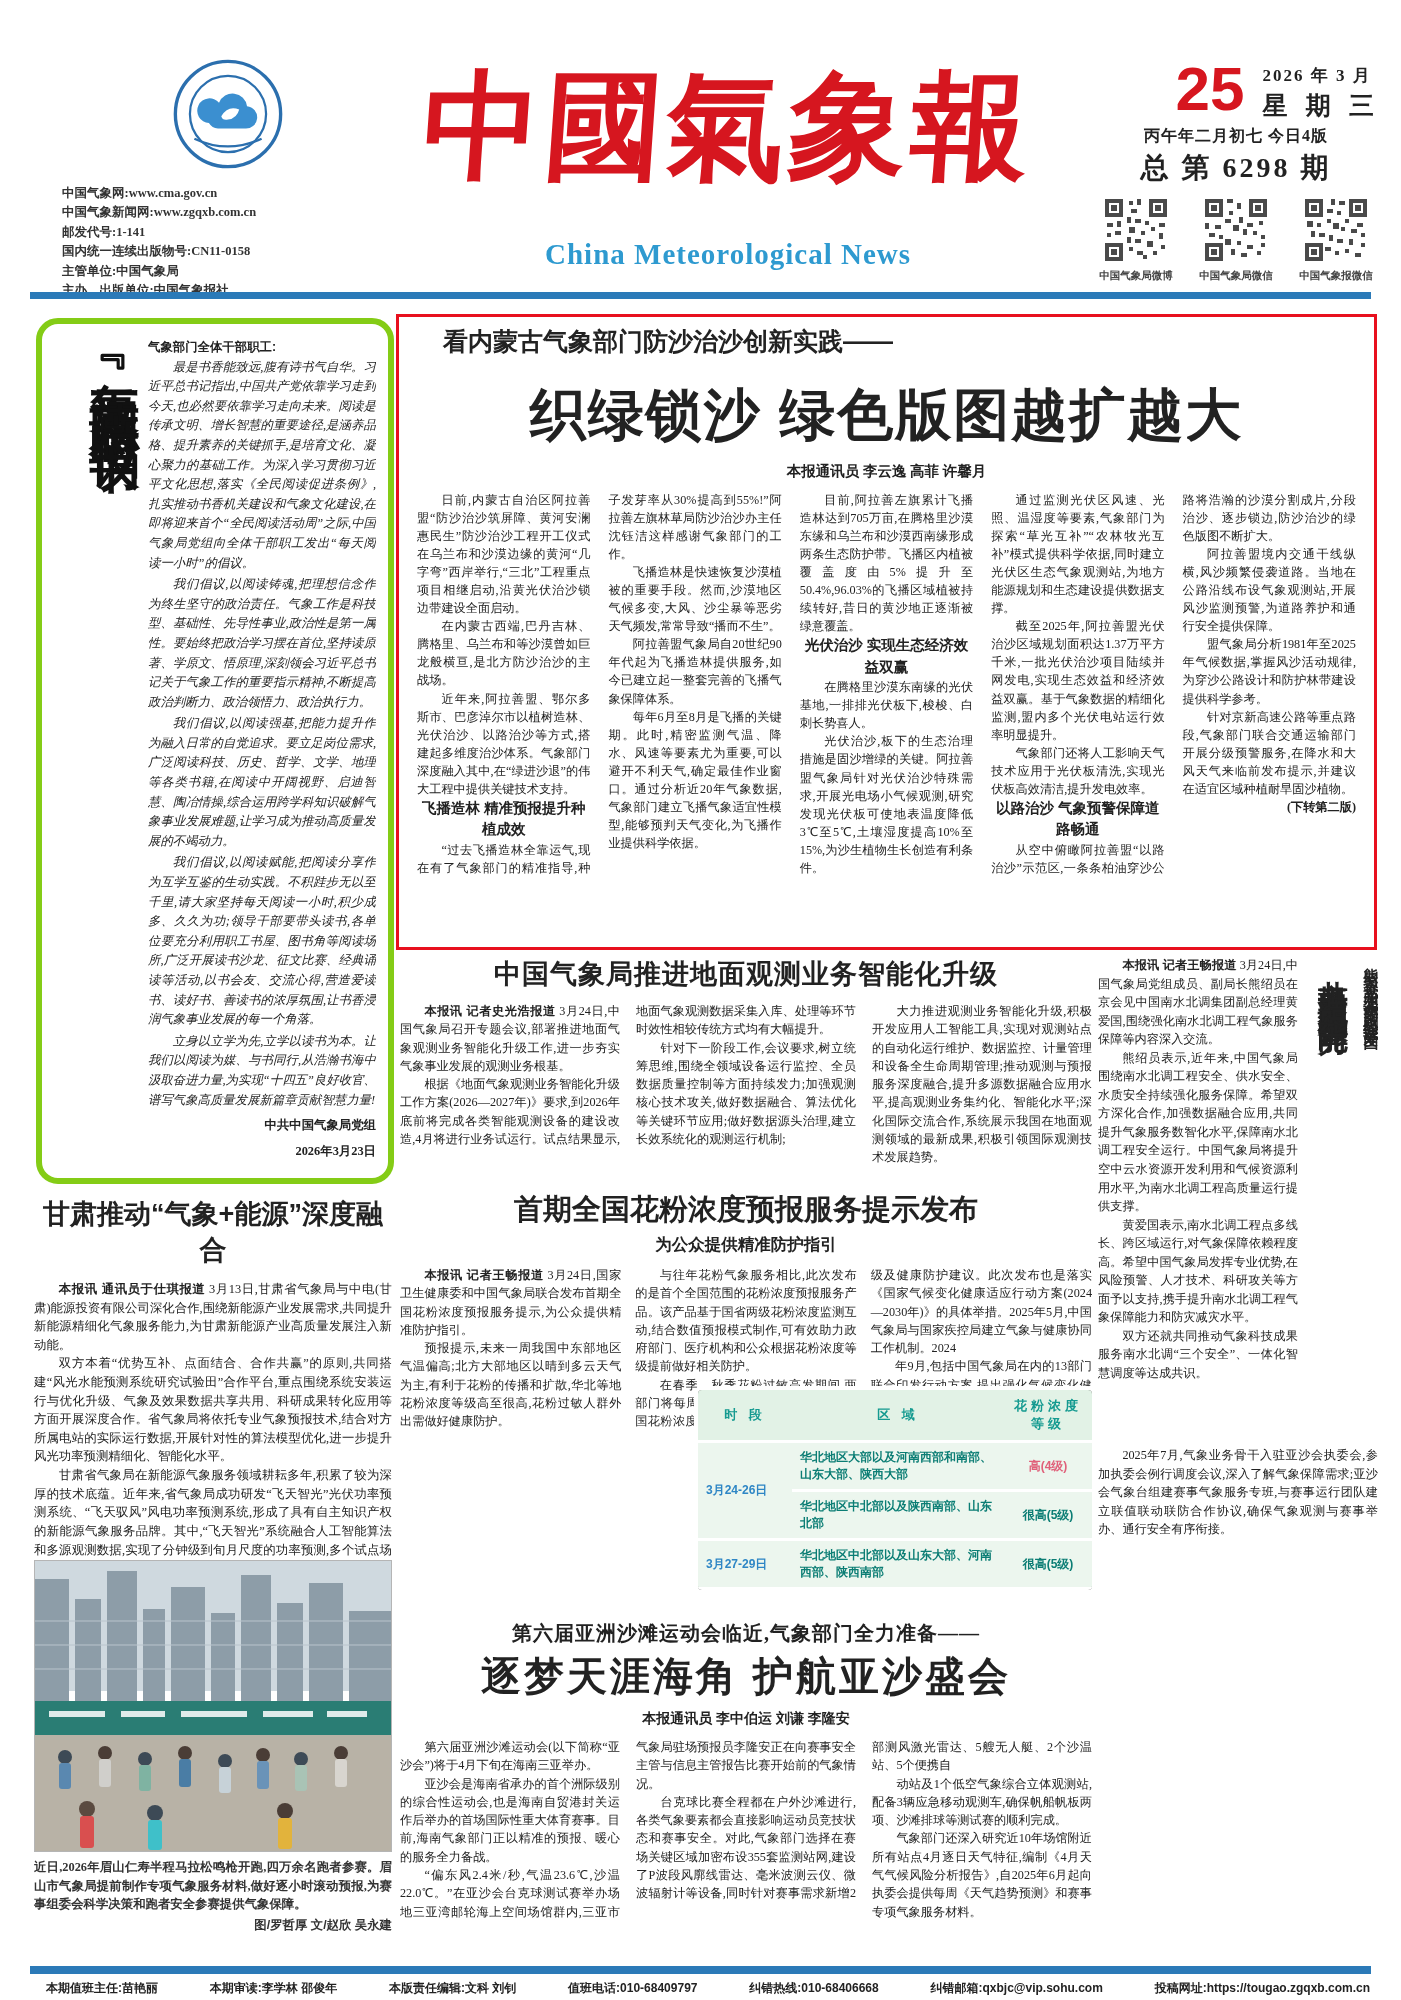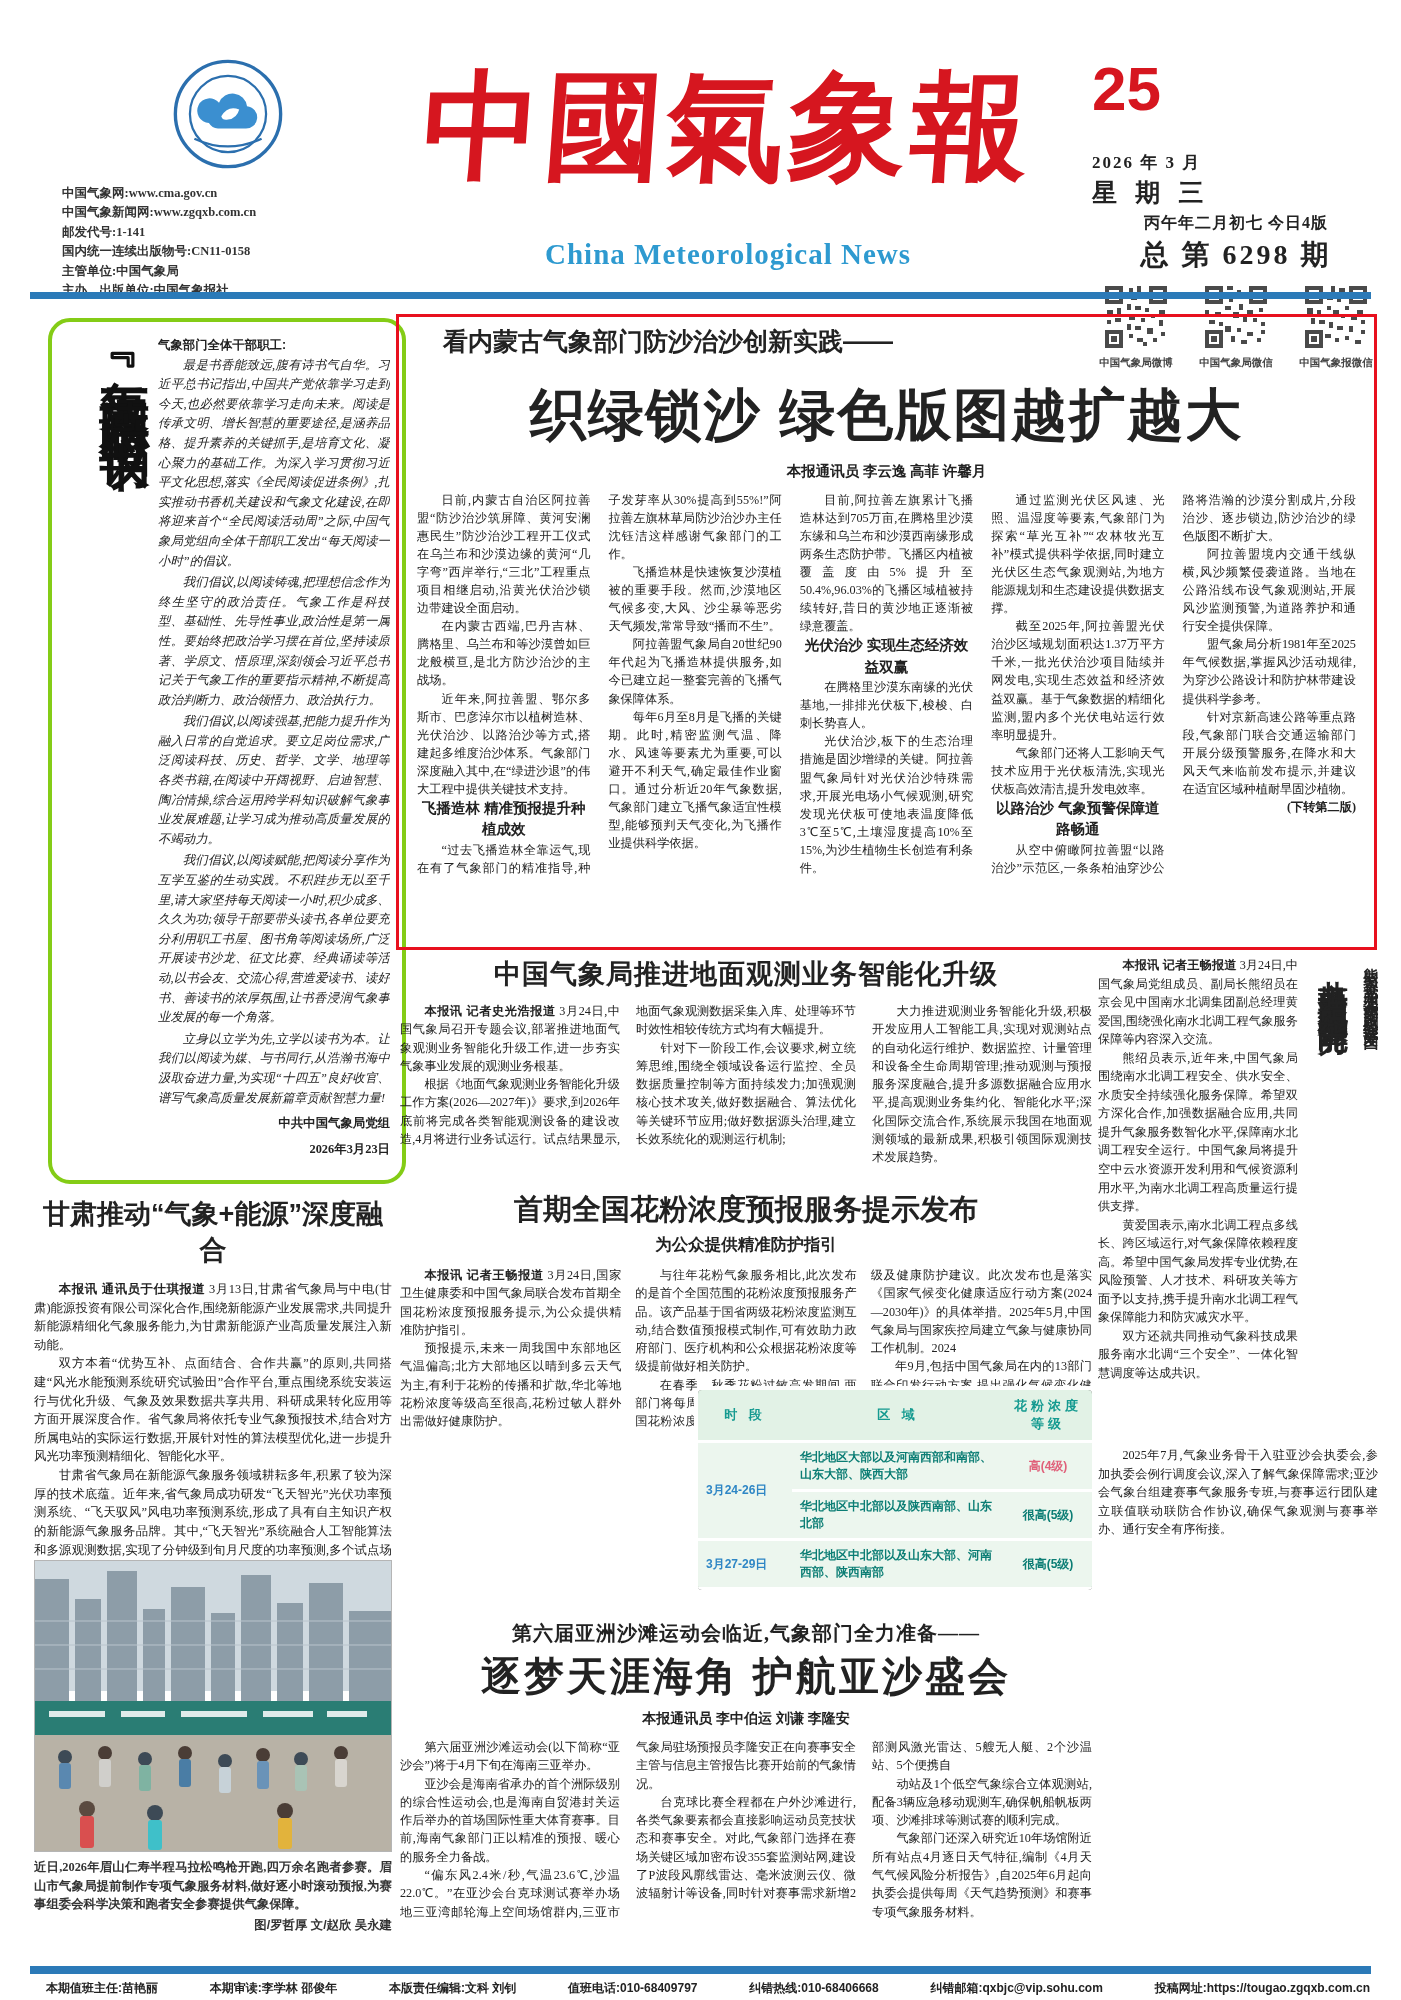--- a/index.html
+++ b/index.html
@@ -10,33 +10,33 @@
   
   .info-block{left:62px;top:58px;width:332px;}
   .logo-wrap{text-align:center;margin-bottom:10px;}
   .info-line{font-size:12.5px;font-weight:bold;line-height:1.55;color:#333;}
   .cn-title{left:398px;top:48px;width:660px;text-align:center;color:#d6161f;
             font-size:118px;font-weight:900;letter-spacing:4px;font-family:"Liberation Serif",serif;
             transform:skewX(-4deg);white-space:nowrap;}
   .en-title{left:398px;top:238px;width:660px;text-align:center;color:#2e9ad0;
             font-size:29px;font-weight:bold;letter-spacing:1px;font-family:"Liberation Serif",serif;}
   .date-block{left:1092px;top:60px;width:288px;}
-  .date-row{display:flex;align-items:flex-start;justify-content:flex-start;gap:28px;flex-direction:column;}
+  .date-row{display:flex;align-items:flex-start;justify-content:flex-end;gap:18px;}
   .date-day{color:#d6161f;font-size:62px;font-weight:900;line-height:0.95;font-family:"Liberation Sans",sans-serif;}
   .date-ym{font-size:17px;font-weight:bold;margin-top:4px;letter-spacing:2px;}
   .date-week{font-size:25px;font-weight:900;letter-spacing:6px;margin-top:2px;}
   .lunar{Text-align:center;font-size:16px;font-weight:900;text-align:center;margin-top:4px;letter-spacing:1px;}
   .issue{text-align:center;font-size:28px;font-weight:900;margin-top:2px;letter-spacing:3px;}
   .qr-row{display:flex;justify-content:space-between;margin-top:10px;}
   .qr-item{width:88px;text-align:center;}
   .qr-label{font-size:10.5px;font-weight:bold;margin-top:2px;color:#444;}
   .blue-rule{left:30px;top:292px;width:1341px;height:7px;background:#2b7ab8;}
 
   
-  .proposal{left:48px;top:318px;width:358px;height:866px;border:4px solid #84cc16;border-radius:22px;
+  .proposal{left:36px;top:318px;width:358px;height:866px;border:6px solid #84cc16;border-radius:22px;
             padding:14px 12px 12px 14px;box-sizing:border-box;display:flex;gap:8px;overflow:hidden;}
   .proposal-title{writing-mode:vertical-rl;text-orientation:upright;font-size:50px;font-weight:900;
             line-height:1;letter-spacing:6px;font-family:"Liberation Sans",sans-serif;color:#111;width:84px;flex:0 0 84px;}
   .proposal-body{flex:1;font-size:12.4px;line-height:1.58;text-align:justify;font-style:italic;overflow:hidden;}
   .proposal-body .addr{font-weight:bold;font-style:normal;font-family:"Liberation Sans",sans-serif;}
   .proposal-body p{margin:0 0 2px 0;text-indent:2em;}
   .sig{text-align:right;font-style:normal;font-weight:bold;margin-top:6px;}
 
   
   .leadbox{left:396px;top:314px;width:981px;height:636px;border:3px solid #e8101e;box-sizing:border-box;

